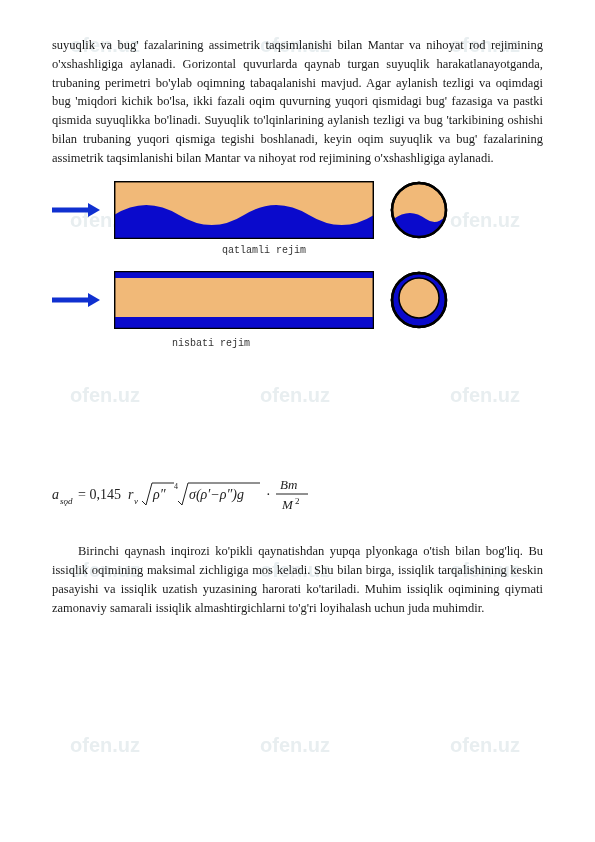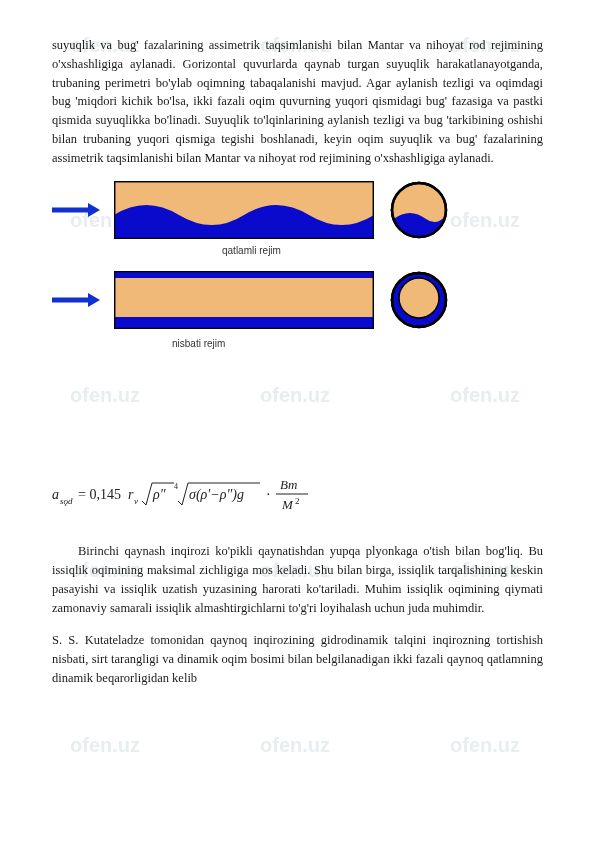--- a/index.html
+++ b/index.html
@@ -32,21 +32,21 @@
     text-align: justify;
     margin-bottom: 14px;
   }
   .diagram-zone {
     margin: 10px 0 20px 0;
     position: relative;
     height: 220px;
   }
   .caption {
     position: absolute;
-    font-family: Liberation Sans, sans-serif;
+    font-family: Liberation Mono, monospace;
     font-size: 10px;
     color: #333;
   }
   .formula-wrap {
     text-align: center;
     margin: 70px 0 25px 0;
   }
   .indent { text-indent: 26px; }
   .italic { }
   svg { display: block; }
@@ -151,15 +151,14 @@
       <text x="228" y="18" font-family="Times New Roman, serif" font-style="italic" font-size="13" fill="#222">Bm</text>
       <line x1="224" y1="23" x2="256" y2="23" stroke="#222" stroke-width="1"></line>
       <text x="230" y="38" font-family="Times New Roman, serif" font-style="italic" font-size="13" fill="#222">M</text>
       <text x="243" y="33" font-family="Times New Roman, serif" font-size="9" fill="#222">2</text>
     </svg>
   </div>
 
   <p class="para indent">
     <span class="italic">Birinchi qaynash inqirozi</span><span> ko'pikli qaynatishdan yupqa plyonkaga o'tish bilan bog'liq. Bu issiqlik oqimining maksimal zichligiga mos keladi. Shu bilan birga, issiqlik tarqalishining keskin pasayishi va issiqlik uzatish yuzasining harorati ko'tariladi. </span><span class="italic">Muhim issiqlik oqimining qiymati zamonaviy samarali issiqlik almashtirgichlarni to'g'ri loyihalash uchun juda muhimdir.</span>
   </p>
-  <p class="para">S. S. Kutateladze tomonidan qaynoq inqirozining gidrodinamik talqini inqirozning tortishish nisbati, sirt tarangligi va dinamik oqim bosimi bilan belgilanadigan ikki fazali qaynoq qatlamning dinamik beqarorligidan kelib</p>
 
 </div>
 
 </body></html>

